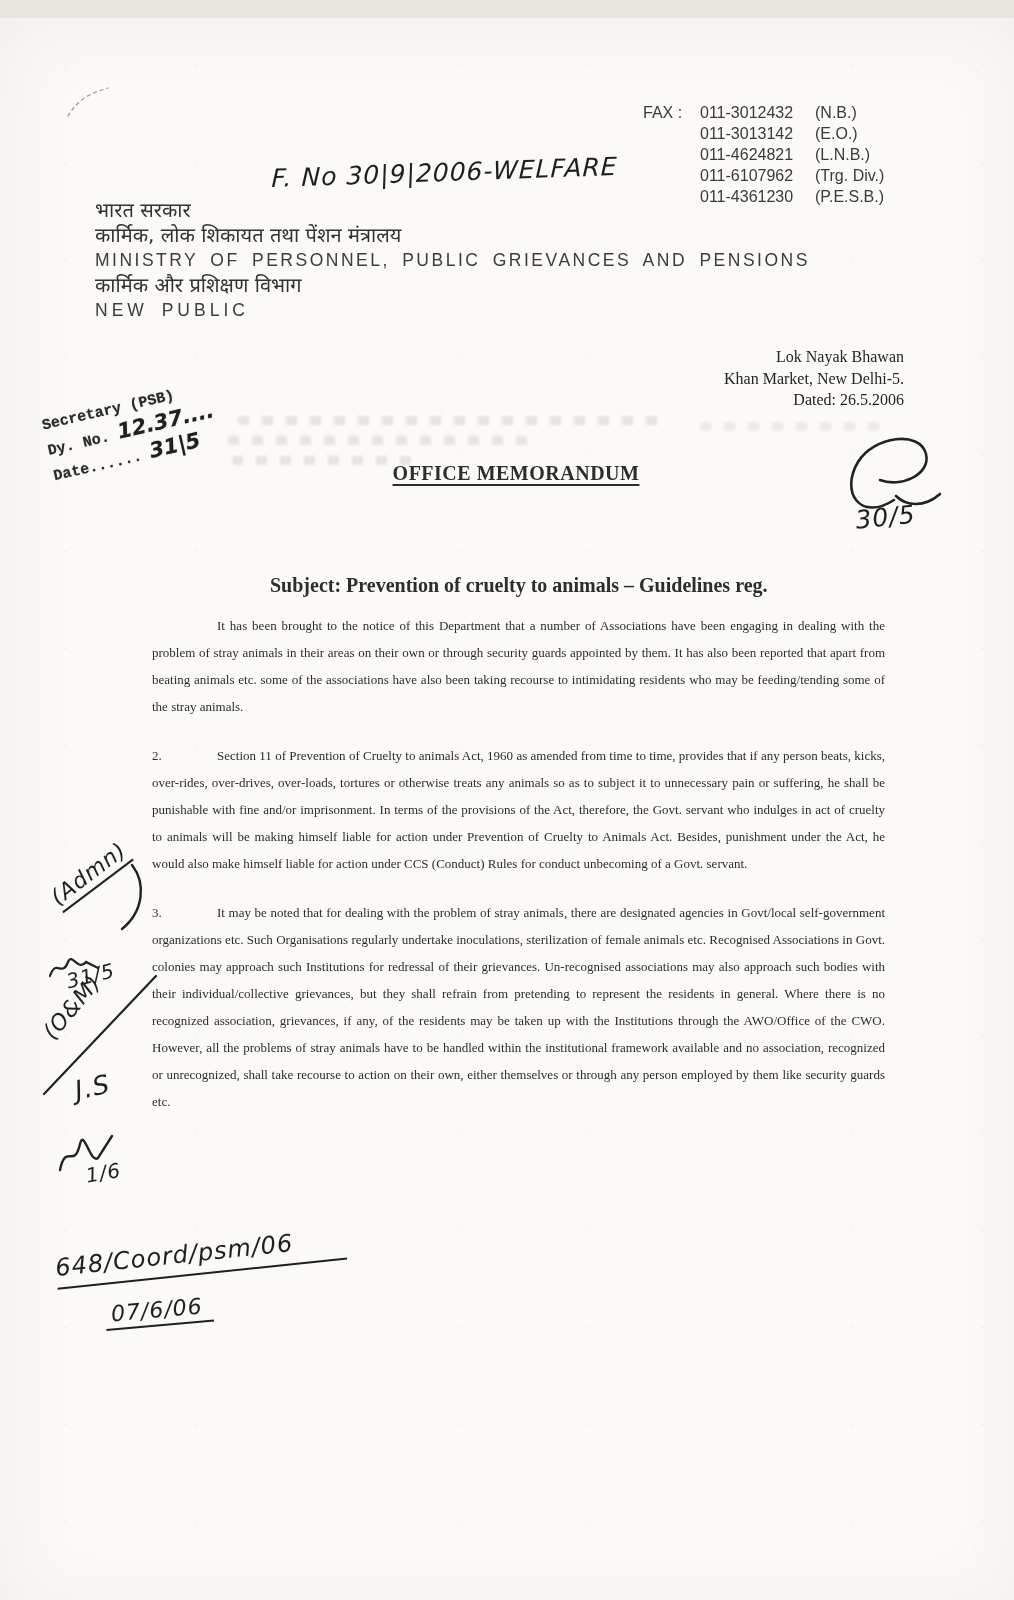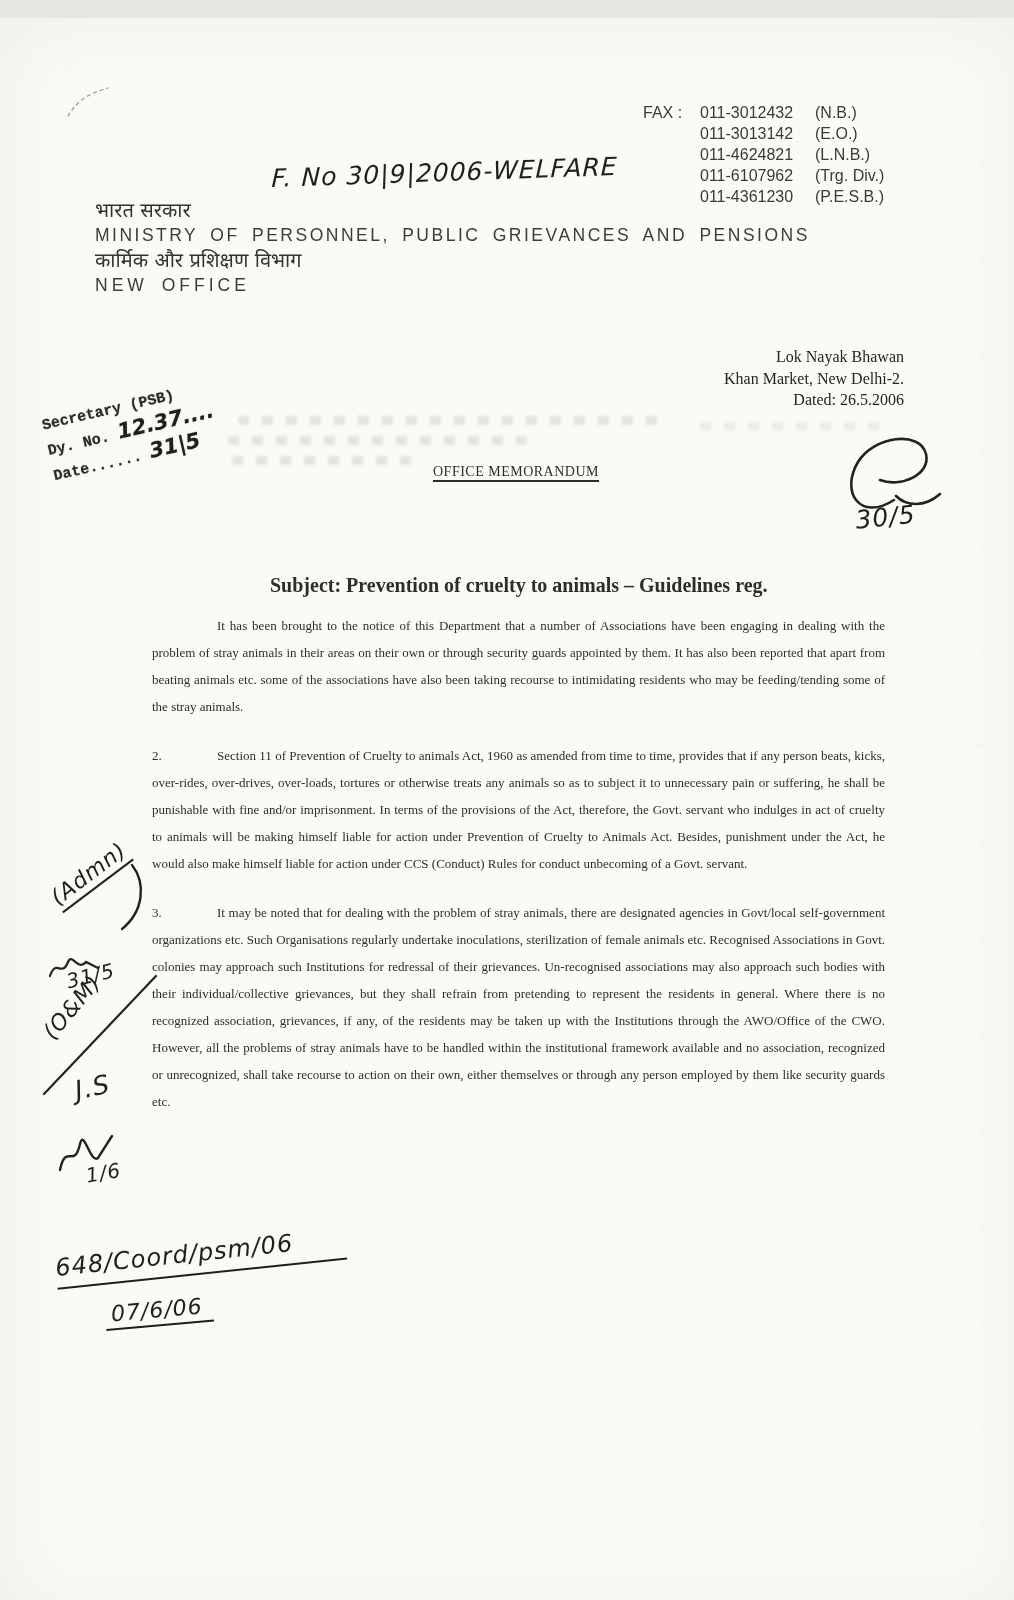--- a/index.html
+++ b/index.html
@@ -56,21 +56,21 @@
          font-family:"Liberation Mono","DejaVu Sans Mono",monospace;
          font-weight:bold;font-size:15px;line-height:22px;color:#2b2b2b;
          text-shadow:0 0 1px rgba(43,43,43,.55);white-space:nowrap;}
   .stamp .hand{font-size:21px;letter-spacing:0;}
 
   
   .bleed{height:9px;border-radius:4px;opacity:.45;filter:blur(1.6px);
          background:repeating-linear-gradient(90deg, rgba(110,108,100,.35) 0 11px, transparent 11px 24px);}
 
   .memo-title{top:444px;left:0;width:1014px;text-align:center;transform:translateX(9px);}
-  .memo-title span{font-weight:normal;font-size:14px;letter-spacing:.5px;
+  .memo-title span{font-weight:bold;font-size:20px;letter-spacing:.5px;
         text-decoration:underline;text-underline-offset:4px;text-decoration-thickness:2px;}
 
   .sign-top-date{top:488px;left:854px;font-size:25px;transform:rotate(-6deg);}
 
   .subject{top:556px;left:270px;font-weight:bold;font-size:20px;}
 
   
   .body-text{top:594px;left:152px;width:733px;font-size:13px;line-height:27px;
              text-align:justify;color:#2d2d2c;}
   .body-text p{margin:0 0 22px 0;}
@@ -125,28 +125,29 @@
       <span class="fax-label"></span>
       <span class="fax-number">011-4361230</span>
       <span class="fax-dept">(P.E.S.B.)</span>
     </div>
   </div>
 
   <div class="abs hand file-no">F. No 30|9|2006-WELFARE</div>
 
   <div class="abs header">
     <div class="h-hi">भारत सरकार</div>
+    <div class="h-hi">कार्मिक, लोक शिकायत तथा पेंशन मंत्रालय</div>
     <div class="h-en">MINISTRY OF PERSONNEL, PUBLIC GRIEVANCES AND PENSIONS</div>
     <div class="h-hi">कार्मिक और प्रशिक्षण विभाग</div>
-    <div class="h-en wide">NEW OFFICE</div>
+    <div class="h-en wide">NEW PUBLIC</div>
   </div>
 
   <div class="abs address">
     <div>Lok Nayak Bhawan</div>
-    <div>Khan Market, New Delhi-2.</div>
+    <div>Khan Market, New Delhi-5.</div>
     <div>Dated: 26.5.2006</div>
   </div>
 
   <div class="abs stamp">
     <div>Secretary (PSB)</div>
     <div>
       <span>Dy. No.</span>
       <span class="hand">12.37....</span>
     </div>
     <div>

